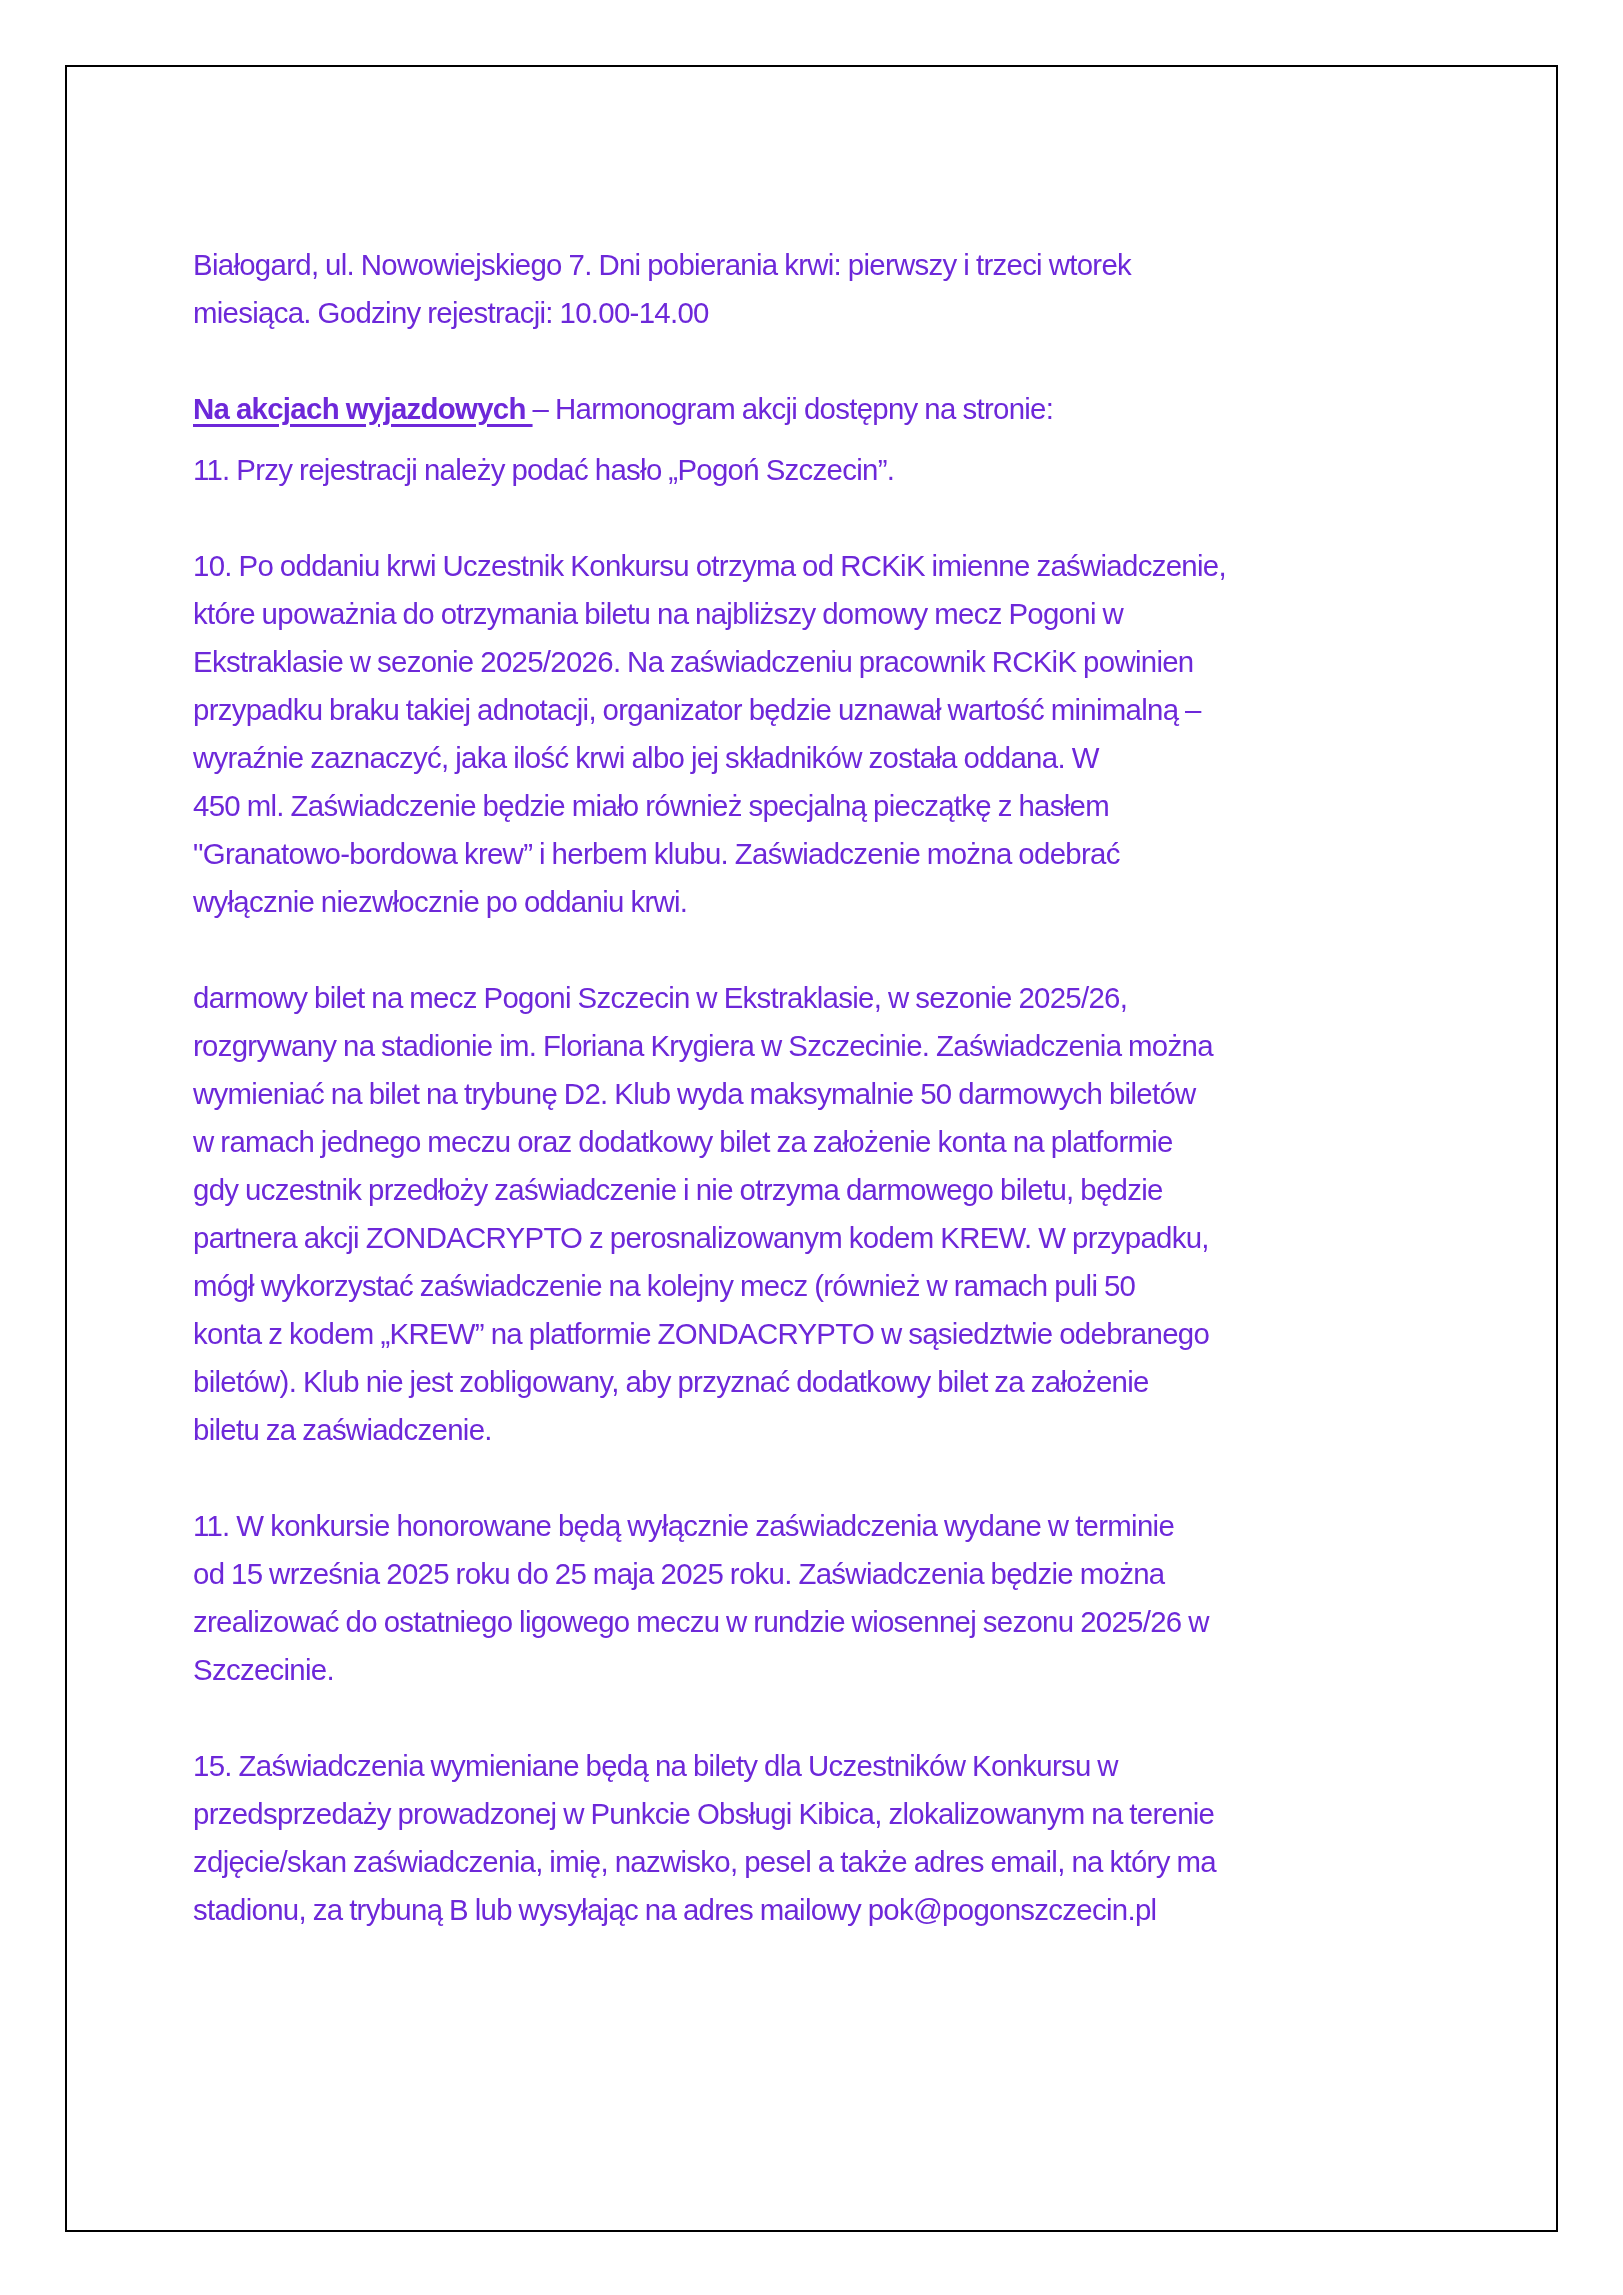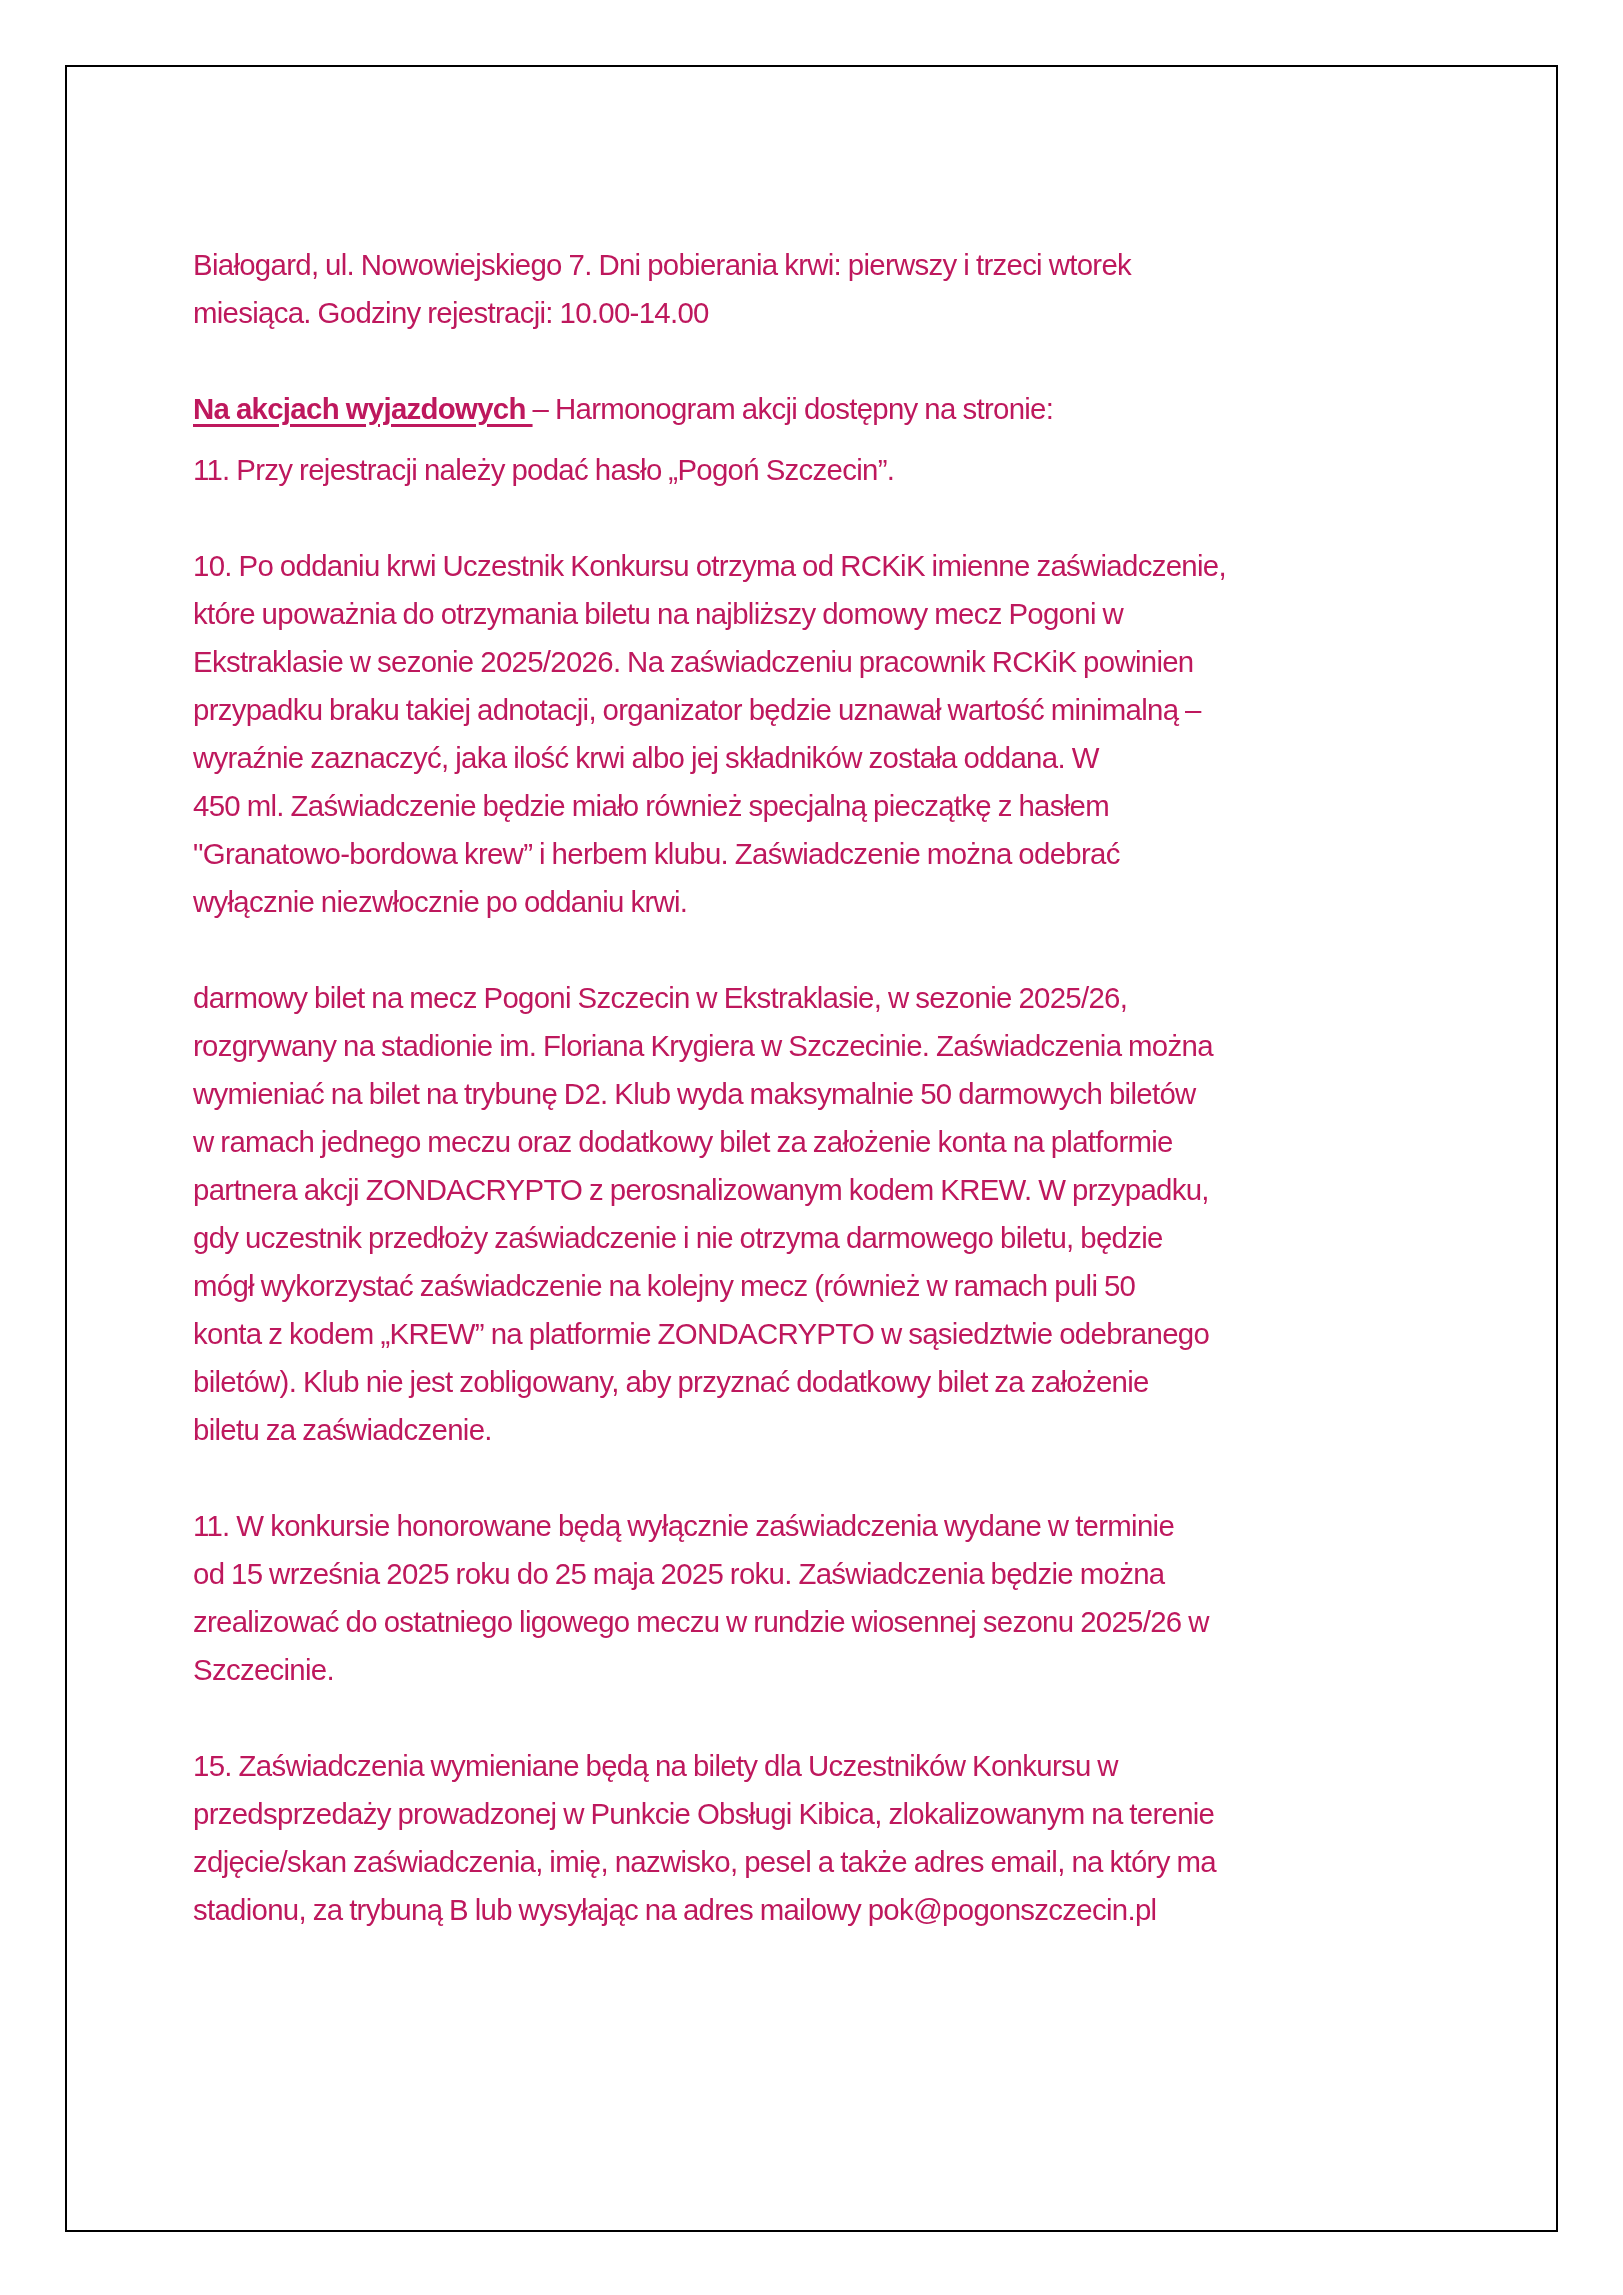--- a/index.html
+++ b/index.html
@@ -4,21 +4,21 @@
 <style>
   html, body { margin: 0; padding: 0; background: #ffffff; }
   body { width: 1623px; height: 2295px; position: relative; overflow: hidden; }
   .page-border {
     position: absolute; left: 65px; top: 65px; width: 1489px; height: 2163px;
     border: 2px solid #000000; box-sizing: content-box;
   }
   .content {
     position: absolute; left: 193px; top: 241px; width: 1283px;
     font-family: "Liberation Sans", sans-serif;
-    font-size: 29.4px; line-height: 48px; color: #be185d;
+    font-size: 29.4px; line-height: 48px; color: #6d28d9;
     letter-spacing: -0.7px; word-spacing: -0.7px;
   }
   .para { margin: 0; white-space: normal; }
   .line { display: block; white-space: nowrap; }
   .gap-lg { height: 48px; }
   .gap-sm { height: 13px; }
   .bold-u { font-weight: bold; text-decoration: underline; text-decoration-thickness: 2.6px; text-underline-offset: 5.2px; text-align: center; }
 </style>
 </head>
 <body>
@@ -57,22 +57,22 @@
     <span class="line">wyłącznie niezwłocznie po oddaniu krwi.</span>
   </p>
 
   <div class="gap-lg"></div>
 
   <p class="para">
     <span class="line">darmowy bilet na mecz Pogoni Szczecin w Ekstraklasie, w sezonie 2025/26,</span>
     <span class="line">rozgrywany na stadionie im. Floriana Krygiera w Szczecinie. Zaświadczenia można</span>
     <span class="line">wymieniać na bilet na trybunę D2. Klub wyda maksymalnie 50 darmowych biletów</span>
     <span class="line">w ramach jednego meczu oraz dodatkowy bilet za założenie konta na platformie</span>
+    <span class="line">gdy uczestnik przedłoży zaświadczenie i nie otrzyma darmowego biletu, będzie</span>
     <span class="line">partnera akcji ZONDACRYPTO z perosnalizowanym kodem KREW. W przypadku,</span>
-    <span class="line">gdy uczestnik przedłoży zaświadczenie i nie otrzyma darmowego biletu, będzie</span>
     <span class="line">mógł wykorzystać zaświadczenie na kolejny mecz (również w ramach puli 50</span>
     <span class="line">konta z kodem „KREW” na platformie ZONDACRYPTO w sąsiedztwie odebranego</span>
     <span class="line">biletów). Klub nie jest zobligowany, aby przyznać dodatkowy bilet za założenie</span>
     <span class="line">biletu za zaświadczenie.</span>
   </p>
 
   <div class="gap-lg"></div>
 
   <p class="para">
     <span class="line">11. W konkursie honorowane będą wyłącznie zaświadczenia wydane w terminie</span>

